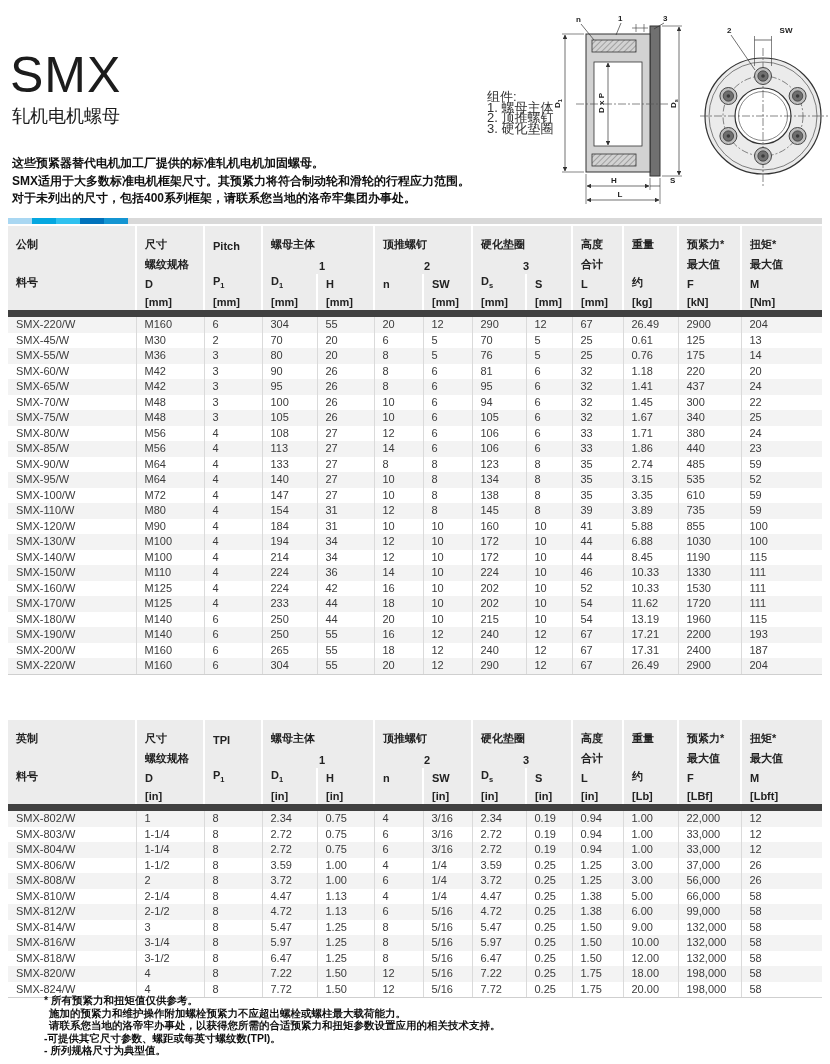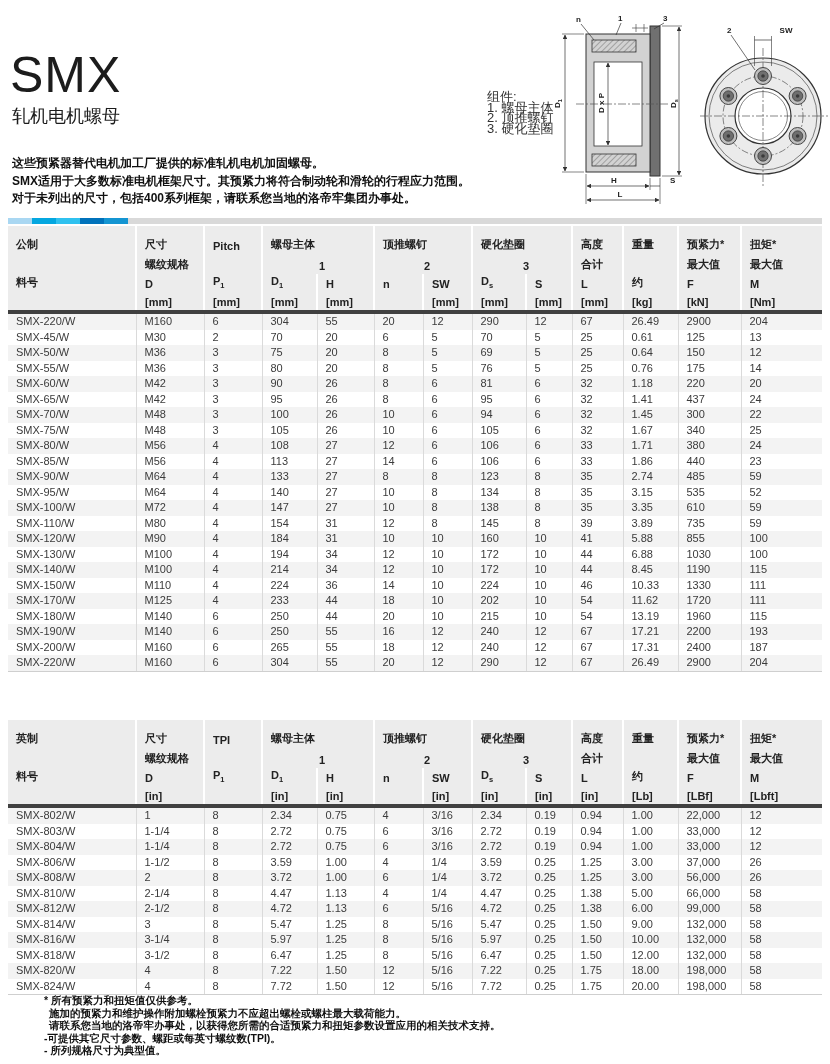--- a/index.html
+++ b/index.html
@@ -23,21 +23,21 @@
 
   .dtable { border-collapse:collapse; table-layout:fixed; width:814px; }
   .dtable td { overflow:hidden; white-space:nowrap; }
 
   .dtable thead td { background:#ececec; font-weight:bold; font-size:11px; color:#222;
                      padding:0 0 2px 8px; vertical-align:bottom; }
   .dtable thead td:not(:first-child) { border-left:2px solid #fff; }
   .ra td { height:26px; padding-top:7px; }
   .rb td { height:18px; }
   .rc td { height:16px; }
-  .rd td { height:16px; font-weight:normal; color:#4a4a4a; border-bottom:4px solid #404040; }
+  .rd td { height:16px; font-weight:normal; color:#4a4a4a; border-bottom:7px solid #404040; }
   .ctr { text-align:center; }
   .dtable sub { font-size:7.5px; }
 
   .dtable tbody td { font-size:11px; color:#3b3b3b; height:15.5px; line-height:15.5px; padding:0 0 0 8px; }
   .dtable tbody td:not(:first-child) { border-left:1px solid #dadada; }
   .dtable tbody tr:nth-child(odd) td { background:#f3f3f3; }
   .dtable tbody tr:last-child td { border-bottom:1px solid #cfcfcf; }
 
   .footnotes { position:absolute; left:8px; top:994px; font-size:10.5px; font-weight:bold; line-height:12.5px; color:#111;margin-left:36px; }
   .fn-indent { padding-left:5px; }
@@ -263,35 +263,20 @@
             <td>6</td>
             <td>5</td>
             <td>70</td>
             <td>5</td>
             <td>25</td>
             <td>0.61</td>
             <td>125</td>
             <td>13</td>
           </tr>
           <tr>
-            <td>SMX-50/W</td>
-            <td>M36</td>
-            <td>3</td>
-            <td>75</td>
-            <td>20</td>
-            <td>8</td>
-            <td>5</td>
-            <td>69</td>
-            <td>5</td>
-            <td>25</td>
-            <td>0.64</td>
-            <td>150</td>
-            <td>12</td>
-          </tr>
-          <tr>
             <td>SMX-55/W</td>
             <td>M36</td>
             <td>3</td>
             <td>80</td>
             <td>20</td>
             <td>8</td>
             <td>5</td>
             <td>76</td>
             <td>5</td>
             <td>25</td>
@@ -500,20 +485,35 @@
             <td>4</td>
             <td>224</td>
             <td>36</td>
             <td>14</td>
             <td>10</td>
             <td>224</td>
             <td>10</td>
             <td>46</td>
             <td>10.33</td>
             <td>1330</td>
+            <td>111</td>
+          </tr>
+          <tr>
+            <td>SMX-160/W</td>
+            <td>M125</td>
+            <td>4</td>
+            <td>224</td>
+            <td>42</td>
+            <td>16</td>
+            <td>10</td>
+            <td>202</td>
+            <td>10</td>
+            <td>52</td>
+            <td>10.33</td>
+            <td>1530</td>
             <td>111</td>
           </tr>
           <tr>
             <td>SMX-170/W</td>
             <td>M125</td>
             <td>4</td>
             <td>233</td>
             <td>44</td>
             <td>18</td>
             <td>10</td>

